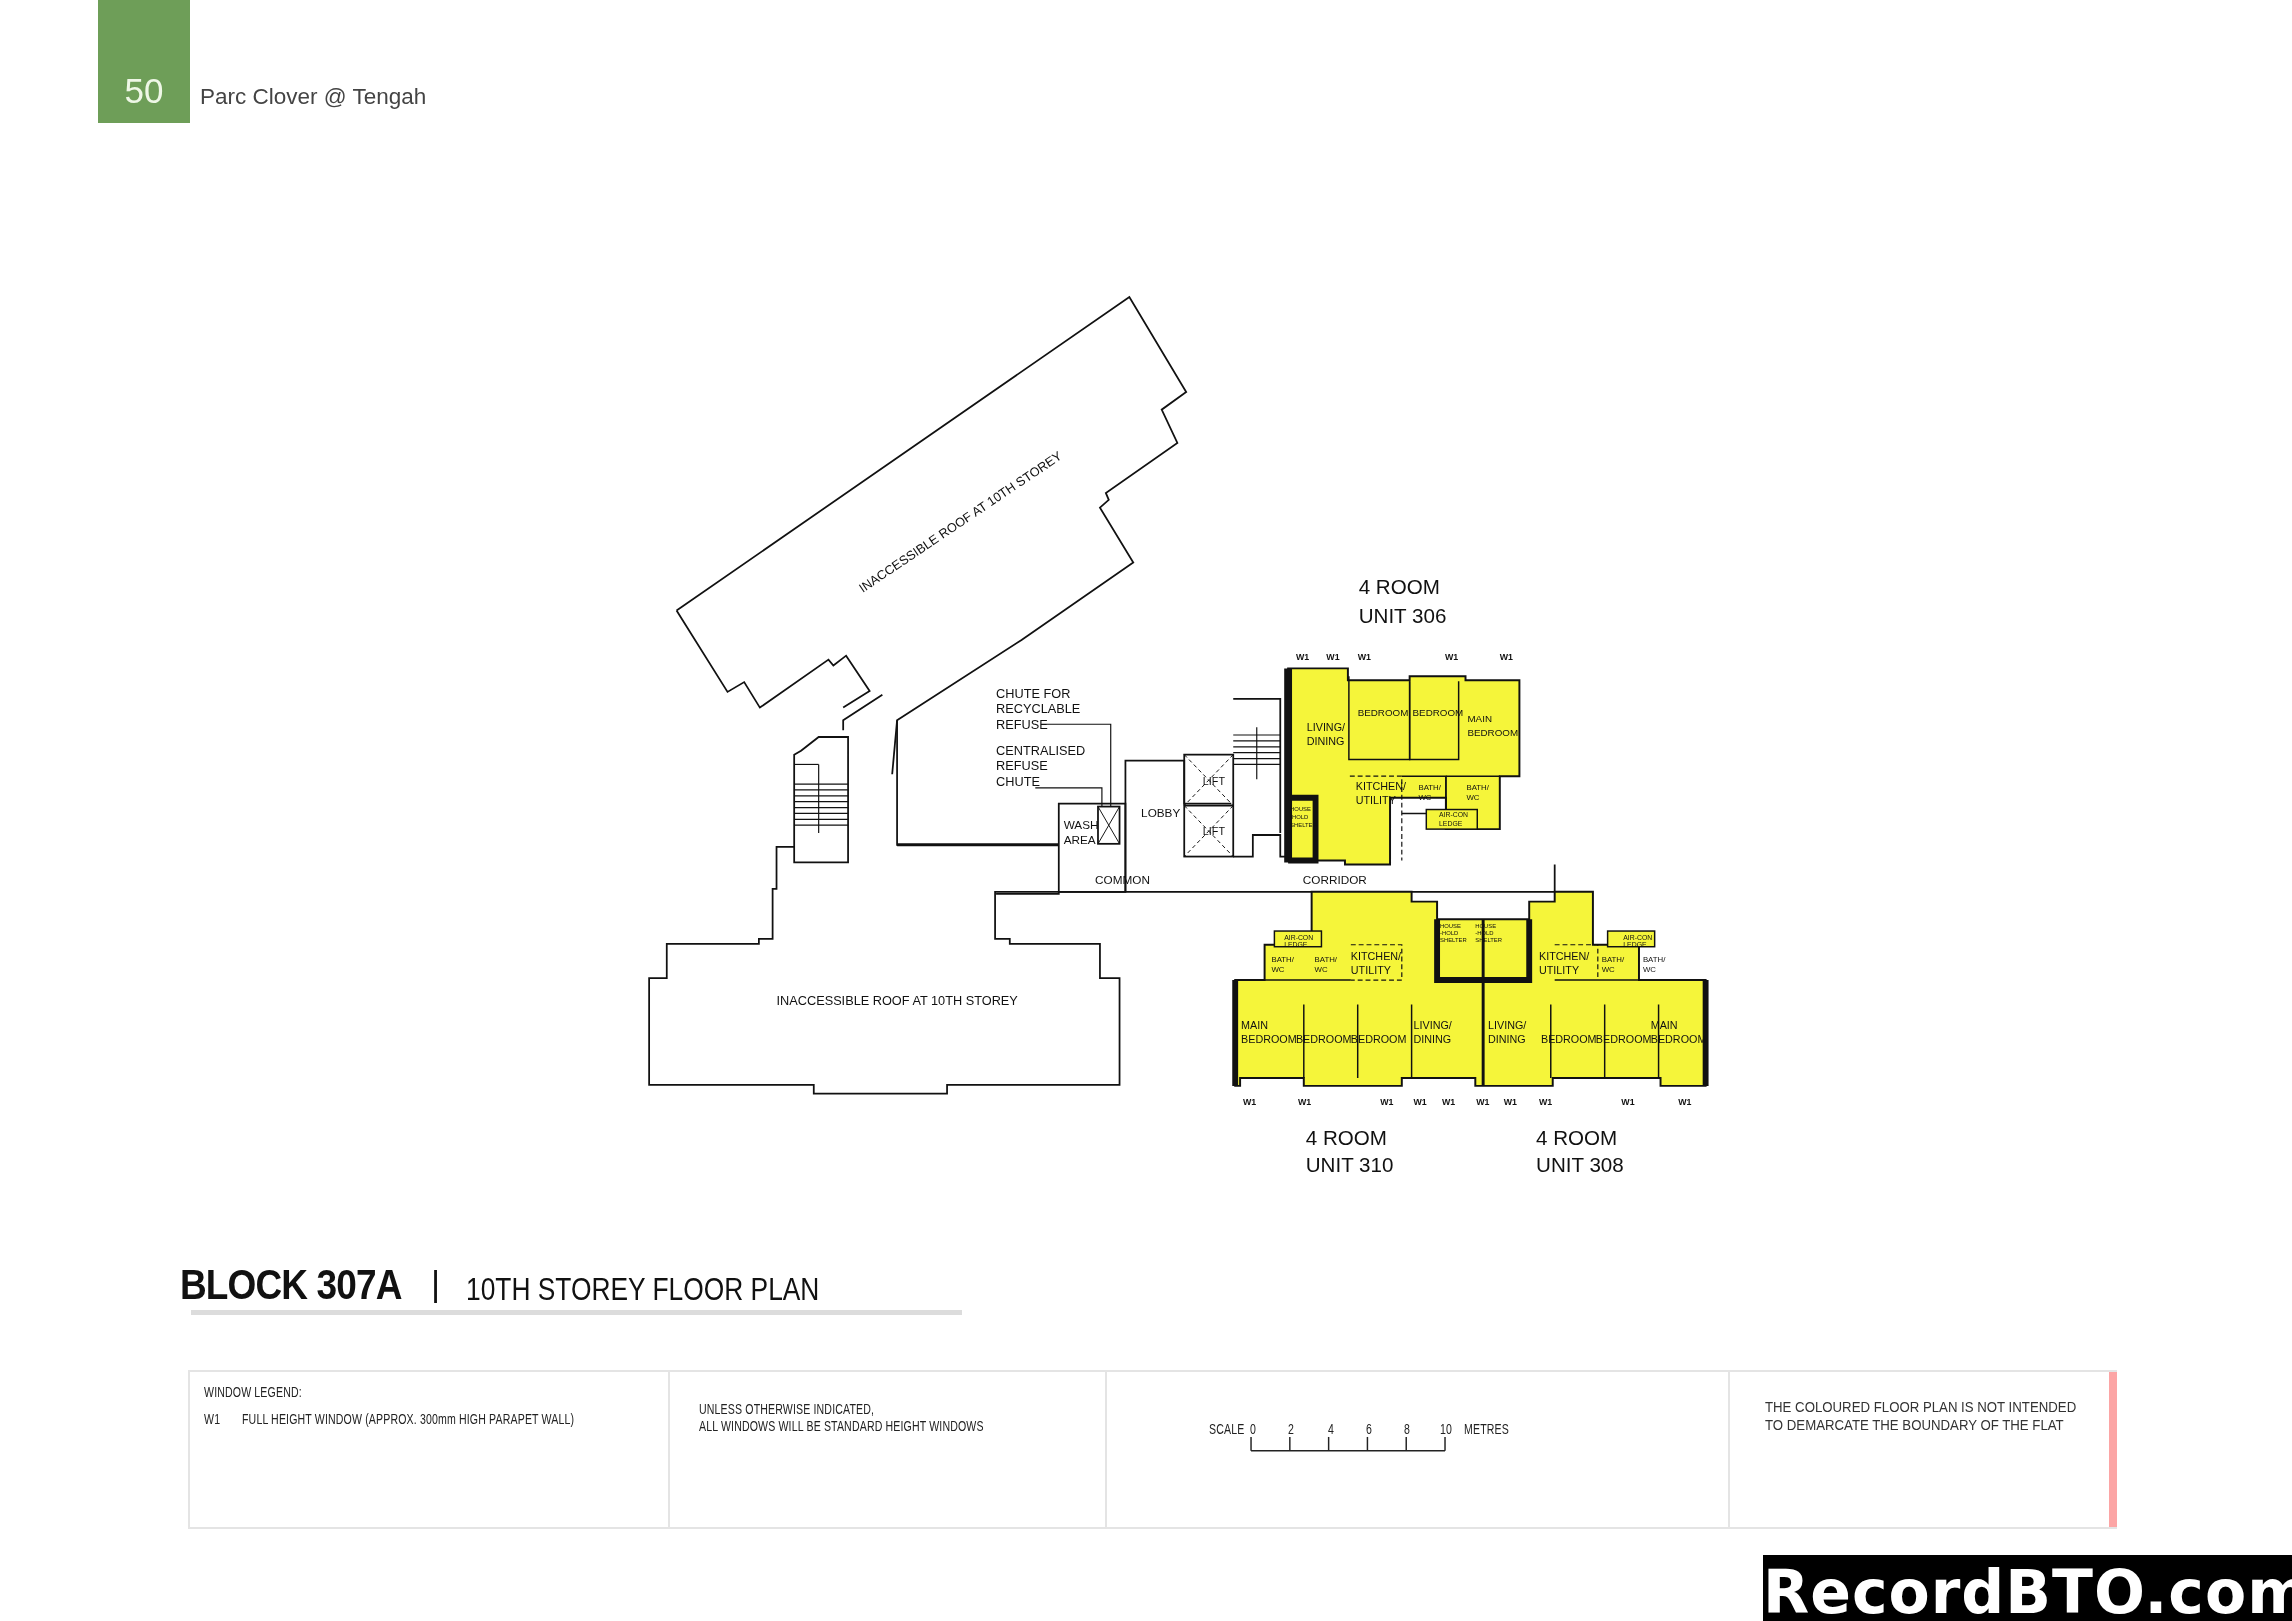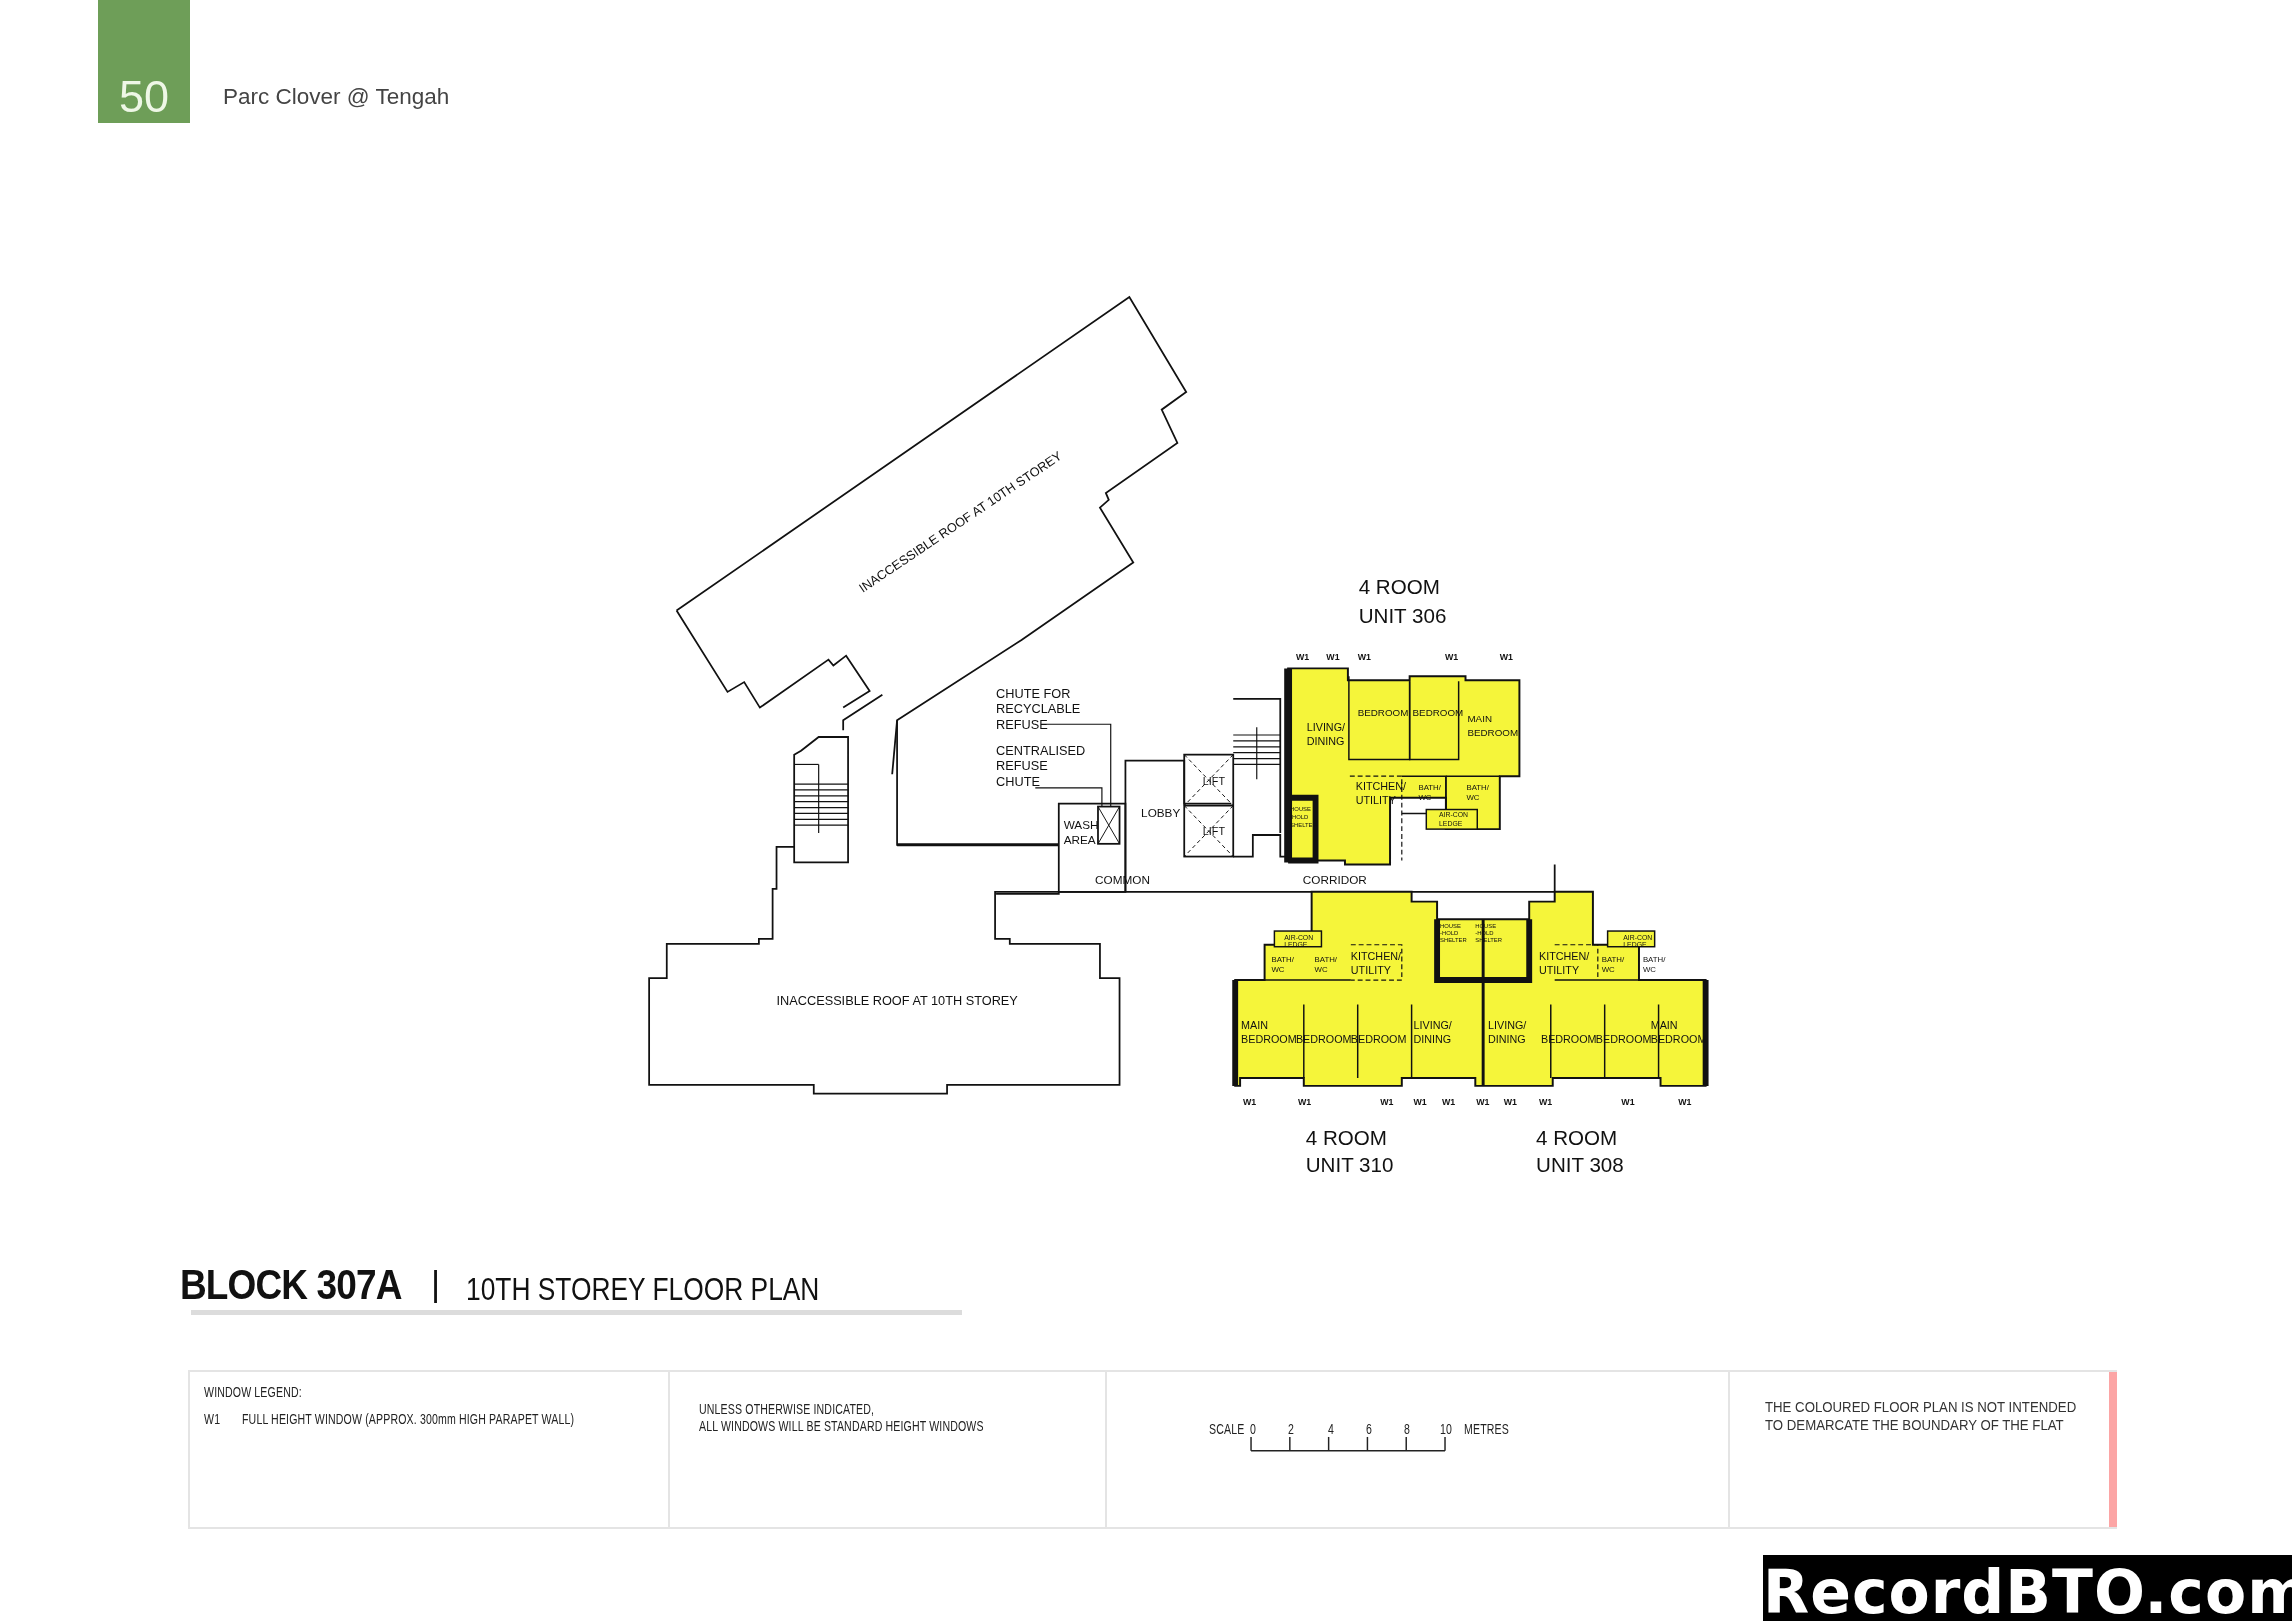--- a/index.html
+++ b/index.html
@@ -1,19 +1,19 @@
 <!DOCTYPE html>
 <html><head>
 <meta charset="utf-8">
 <style>
   html,body{margin:0;padding:0;background:#fff;}
   body{width:2293px;height:1621px;position:relative;overflow:hidden;font-family:"Liberation Sans",sans-serif;color:#222;}
   .page-tab{position:absolute;left:98px;top:0;width:92px;height:123px;background:#6e9e58;}
-  .page-num{position:absolute;left:0;width:92px;top:71px;text-align:center;color:#eef7e6;font-size:45px;font-family:"Liberation Sans",sans-serif;}
-  .page-project{position:absolute;left:223px;top:84px;font-size:22.5px;color:#444;}
+  .page-num{position:absolute;left:0;width:92px;top:71px;text-align:center;color:#eef7e6;font-size:35px;font-family:"Liberation Sans",sans-serif;}
+  .page-project{position:absolute;left:200px;top:84px;font-size:22.5px;color:#444;}
   .plan-svg{position:absolute;left:0;top:0;width:2293px;height:1621px;}
   .cad{font-family:"Liberation Sans Narrow","Liberation Sans",sans-serif;}
   .title-wrap{position:absolute;left:180px;top:1260px;}
   .block-title{font-size:43px;font-weight:bold;letter-spacing:-1px;transform:scaleX(0.86);transform-origin:left;display:inline-block;color:#111;}
   .title-sep{position:absolute;left:251px;top:3.9px;font-size:35px;color:#111;}
   .sub-title{position:absolute;left:286px;top:11.8px;font-size:31px;white-space:nowrap;transform:scaleX(0.85);transform-origin:left;color:#111;}
   .title-rule{position:absolute;left:191px;top:1310px;width:771px;height:4.9px;background:#dcdcdc;}
   .legend-table{position:absolute;left:188px;top:1370px;width:1929px;height:155px;border-top:2px solid #e4e4e4;border-bottom:2px solid #e4e4e4;display:flex;text-align:center;}
   .legend-cell{position:relative;height:100%;border-left:2px solid #e4e4e4;box-sizing:border-box;}
   .legend-cell:last-child{border-right:8px solid #fca5a5;}

